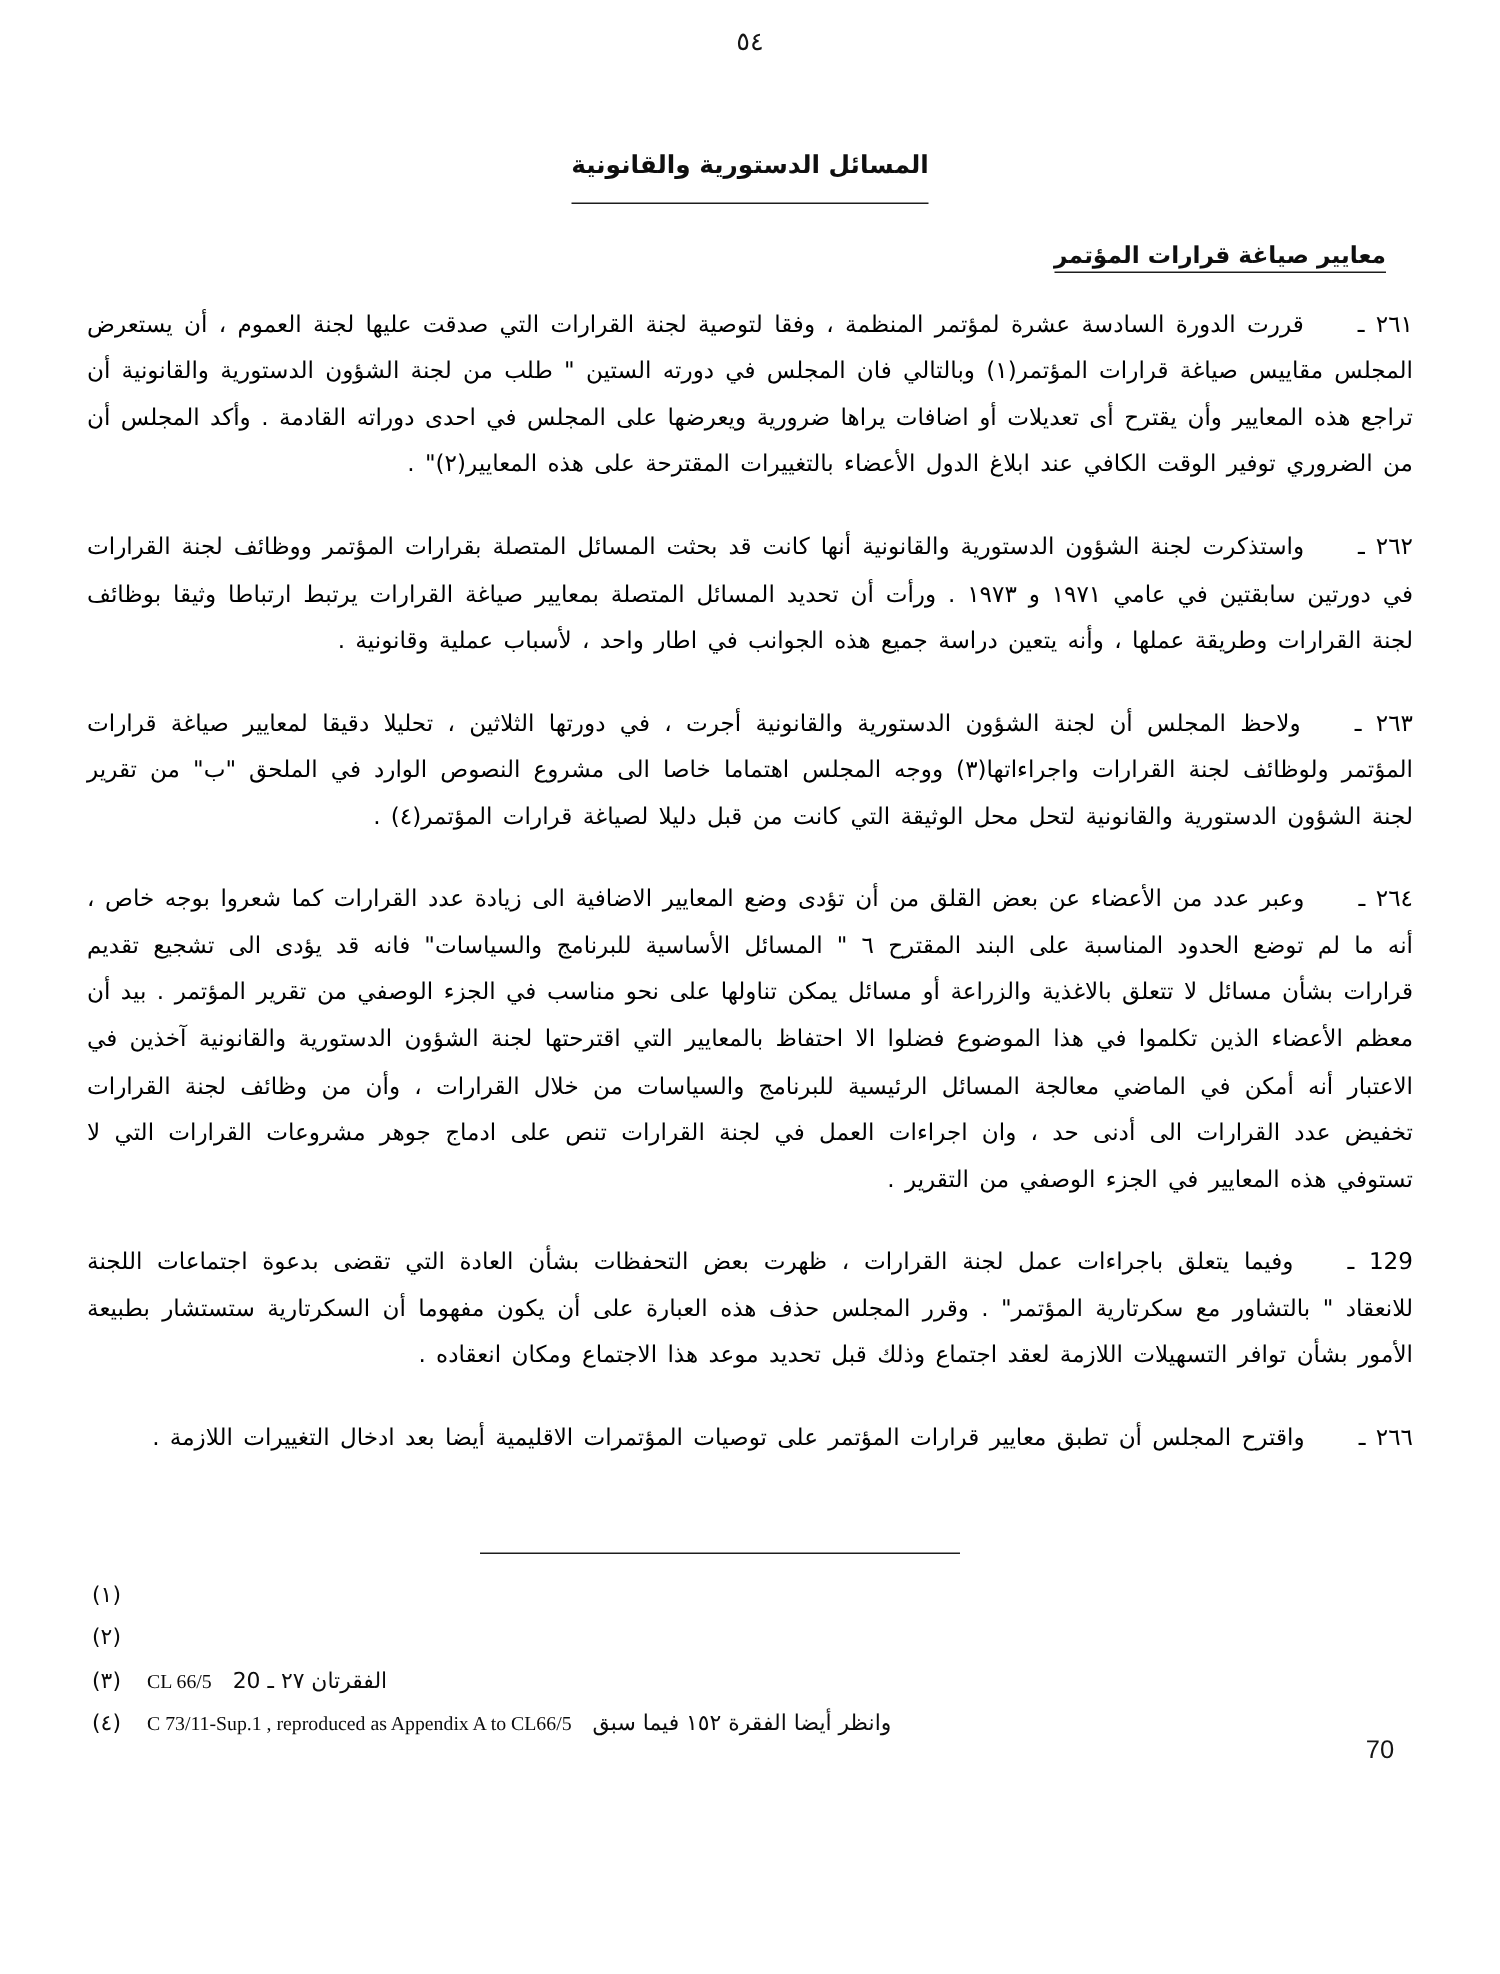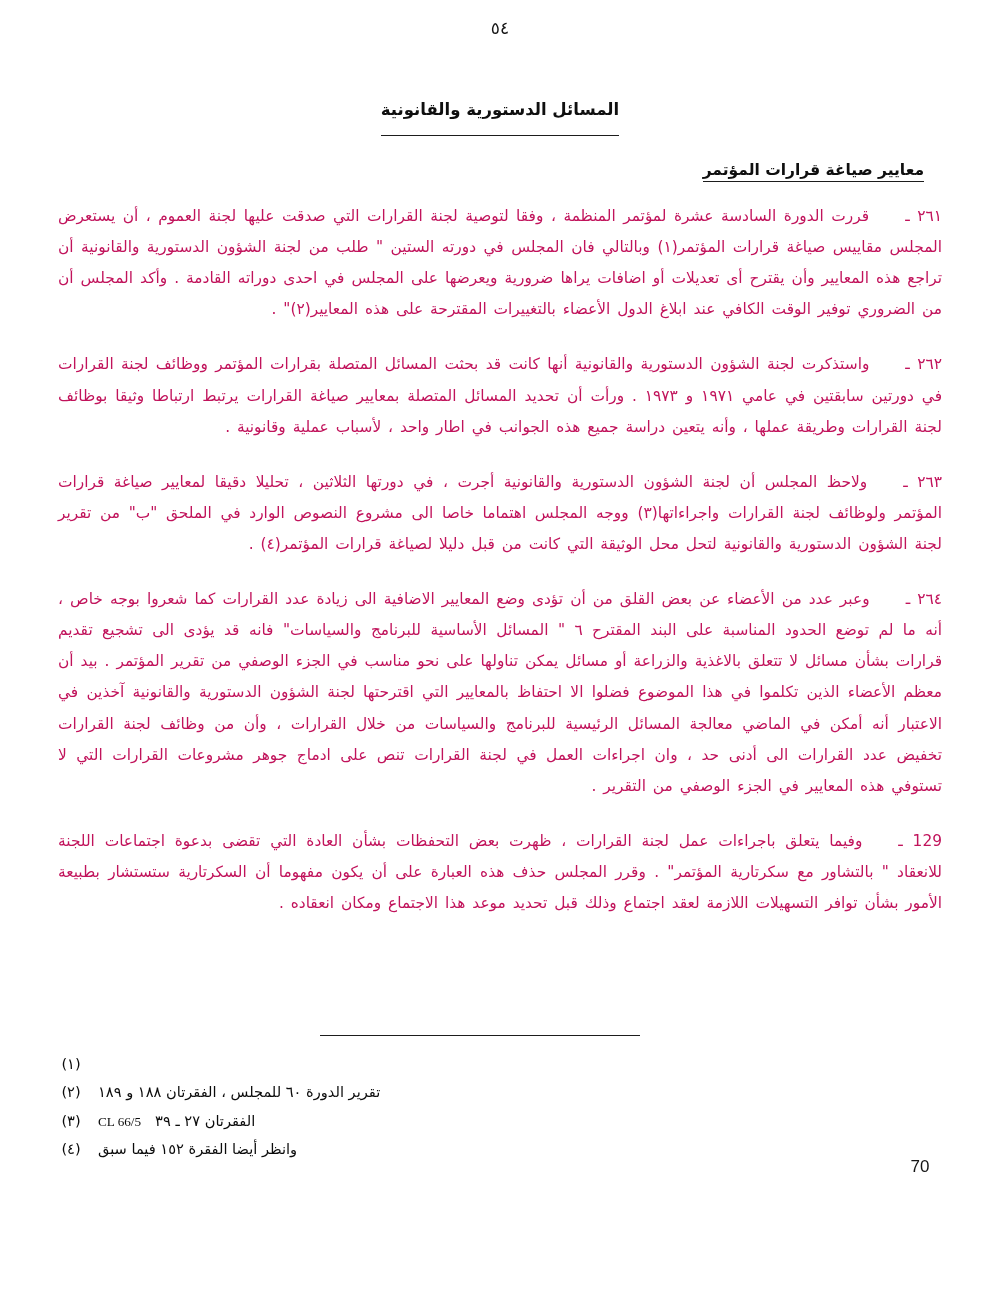--- a/index.html
+++ b/index.html
@@ -62,21 +62,21 @@
   .sub-title span {
     border-bottom: 1.6px solid #222;
     padding-bottom: 2px;
   }
   p.para {
     margin: 0 0 24px 0;
     font-size: 15.4px;
     line-height: 2.02;
     text-align: justify;
     text-justify: inter-word;
-    color: #be185d;
+    color: #000000;
     word-spacing: 2px;
   }
   p.para .num {
     font-weight: normal;
     margin-left: 10px;
   }
   p.para .indent {
     display: inline-block;
     width: 26px;
   }
@@ -162,44 +162,47 @@
     </p>
 
     <p class="para">
       <span class="num">٢٦٤ ـ</span><span class="indent"></span><span>وعبر عدد من الأعضاء عن بعض القلق من أن تؤدى وضع المعايير الاضافية الى زيادة عدد القرارات كما شعروا بوجه خاص ، أنه ما لم توضع الحدود المناسبة على البند المقترح ٦ " المسائل الأساسية للبرنامج والسياسات" فانه قد يؤدى الى تشجيع تقديم قرارات بشأن مسائل لا تتعلق بالاغذية والزراعة أو مسائل يمكن تناولها على نحو مناسب في الجزء الوصفي من تقرير المؤتمر . بيد أن معظم الأعضاء الذين تكلموا في هذا الموضوع فضلوا الا احتفاظ بالمعايير التي اقترحتها لجنة الشؤون الدستورية والقانونية آخذين في الاعتبار أنه أمكن في الماضي معالجة المسائل الرئيسية للبرنامج والسياسات من خلال القرارات ، وأن من وظائف لجنة القرارات تخفيض عدد القرارات الى أدنى حد ، وان اجراءات العمل في لجنة القرارات تنص على ادماج جوهر مشروعات القرارات التي لا تستوفي هذه المعايير في الجزء الوصفي من التقرير .</span>
     </p>
 
     <p class="para">
       <span class="num">129 ـ</span><span class="indent"></span><span>وفيما يتعلق باجراءات عمل لجنة القرارات ، ظهرت بعض التحفظات بشأن العادة التي تقضى بدعوة اجتماعات اللجنة للانعقاد " بالتشاور مع سكرتارية المؤتمر" . وقرر المجلس حذف هذه العبارة على أن يكون مفهوما أن السكرتارية ستستشار بطبيعة الأمور بشأن توافر التسهيلات اللازمة لعقد اجتماع وذلك قبل تحديد موعد هذا الاجتماع ومكان انعقاده .</span>
     </p>
 
+    <p class="para">
+      <span class="num">٢٦٦ ـ</span><span class="indent"></span><span>واقترح المجلس أن تطبق معايير قرارات المؤتمر على توصيات المؤتمرات الاقليمية أيضا بعد ادخال التغييرات اللازمة .</span>
+    </p>
 
   </div>
 
   <div class="footnote-rule"></div>
 
   <div class="footnotes">
 
     <div class="fn-row">
       <span class="fn-marker">(١)</span>
     </div>
 
     <div class="fn-row">
-      <span class="fn-text">تقرير الدورة ٦٠ للمجلس ، الفقرتان ١٨٨ و ١٨٩</span>
       <span class="fn-marker">(٢)</span>
     </div>
 
     <div class="fn-row">
-      <span class="fn-text">الفقرتان ٢٧ ـ ٣٩</span>
+      <span class="fn-text">الفقرتان ٢٧ ـ 20</span>
       <span class="fn-latin">CL 66/5</span>
       <span class="fn-marker">(٣)</span>
     </div>
 
     <div class="fn-row">
       <span class="fn-text">وانظر أيضا الفقرة ١٥٢ فيما سبق</span>
+      <span class="fn-latin">C 73/11-Sup.1 , reproduced as Appendix A to CL66/5</span>
       <span class="fn-marker">(٤)</span>
     </div>
 
   </div>
 
   <div class="page-number-bottom">
     <span class="pn-inner">70</span>
   </div>
 
 </div>

